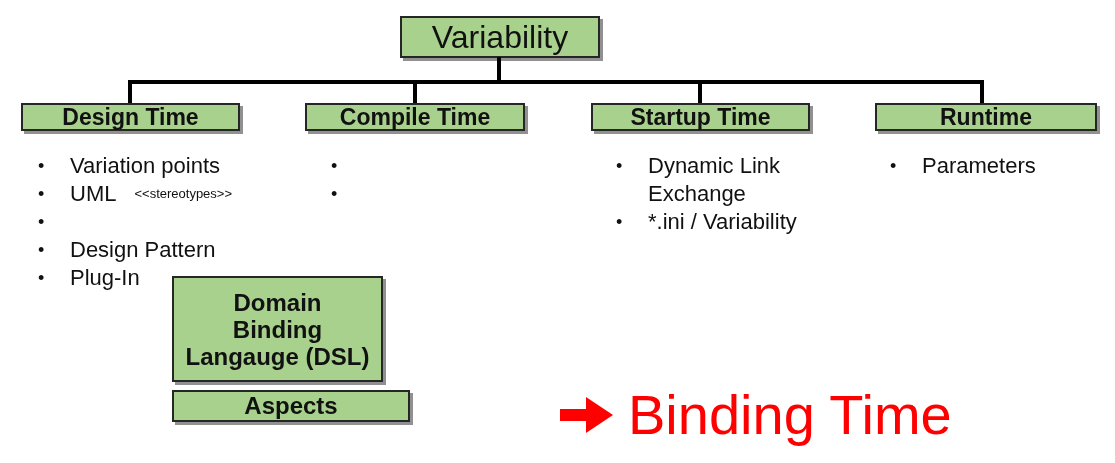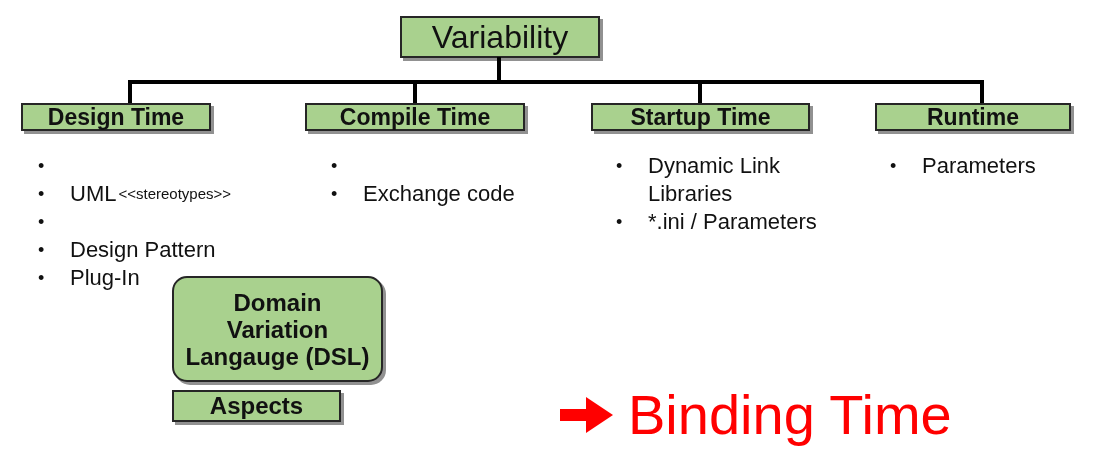--- a/index.html
+++ b/index.html
@@ -48,21 +48,21 @@
     line-height: 28px;
   }
   .bu {
     width: 32px;
     flex: 0 0 32px;
     font-size: 18px;
     line-height: 28px;
   }
   .tx { white-space: nowrap; }
   .tx.wrap { white-space: normal; width: 185px; }
-  .tx.small { font-size: 15px; margin-left: 2px; line-height: 28px; }
+  .tx.small { font-size: 13px; margin-left: 18px; line-height: 28px; }
   .annot {
     position: absolute;
     display: flex;
     align-items: center;
     color: var(--annotation-color);
   }
   .annot-text {
     font-size: 56px;
     line-height: 62px;
     margin-left: 14px;
@@ -79,36 +79,37 @@
     <span>Variability</span>
   </div>
 
   <div class="cline" style="left:497px; top:57px; width:4px; height:27px;"></div>
   <div class="cline" style="left:128px; top:80px; width:856px; height:4px;"></div>
   <div class="cline" style="left:128px; top:80px; width:4px; height:25px;"></div>
   <div class="cline" style="left:413px; top:80px; width:4px; height:25px;"></div>
   <div class="cline" style="left:698px; top:80px; width:4px; height:25px;"></div>
   <div class="cline" style="left:980px; top:80px; width:4px; height:25px;"></div>
 
-  <div class="gbox hdr" style="left:21px; top:103px; width:190px; height:28px;">
+  <div class="gbox hdr" style="left:21px; top:103px; width:219px; height:28px;">
     <span>Design Time</span>
   </div>
   <div class="gbox hdr" style="left:591px; top:103px; width:219px; height:28px;">
     <span>Startup Time</span>
   </div>
   <div class="gbox hdr" style="left:305px; top:103px; width:220px; height:28px;">
     <span>Compile Time</span>
   </div>
-  <div class="gbox hdr" style="left:875px; top:103px; width:196px; height:28px;">
+  <div class="gbox hdr" style="left:875px; top:103px; width:222px; height:28px;">
     <span>Runtime</span>
   </div>
 
   <ul class="blist" style="left:38px; top:152px;">
     <li>
       <span class="bu">•</span>
+      <span class="tx">Variation points</span>
     </li>
     <li>
       <span class="bu">•</span>
       <span class="tx">UML</span>
       <span class="tx small">&lt;&lt;stereotypes&gt;&gt;</span>
     </li>
     <li>
       <span class="bu">•</span>
     </li>
     <li>
@@ -120,49 +121,48 @@
       <span class="tx">Plug-In</span>
     </li>
   </ul>
 
   <ul class="blist" style="left:331px; top:152px;">
     <li>
       <span class="bu">•</span>
     </li>
     <li>
       <span class="bu">•</span>
-      <span class="tx">Exchange code</span>
     </li>
   </ul>
 
   <ul class="blist" style="left:616px; top:152px;">
     <li>
       <span class="bu">•</span>
-      <span class="tx wrap">Dynamic Link Libraries</span>
+      <span class="tx wrap">Dynamic Link Exchange</span>
     </li>
     <li>
       <span class="bu">•</span>
-      <span class="tx wrap">*.ini / Parameters</span>
+      <span class="tx wrap">*.ini / Variability</span>
     </li>
   </ul>
 
   <ul class="blist" style="left:890px; top:152px;">
     <li>
       <span class="bu">•</span>
       <span class="tx">Parameters</span>
     </li>
   </ul>
 
-  <div class="gbox dsl" style="left:172px; top:276px; width:211px; height:106px;border-radius:15px;">
+  <div class="gbox dsl" style="left:172px; top:276px; width:211px; height:106px;">
     <div>Domain</div>
-    <div>Variation</div>
+    <div>Binding</div>
     <div>Langauge (DSL)</div>
   </div>
 
-  <div class="gbox aspects" style="left:172px; top:390px; width:169px; height:32px;">
+  <div class="gbox aspects" style="left:172px; top:390px; width:238px; height:32px;">
     <span>Aspects</span>
   </div>
 
   <div class="annot" style="left:560px; top:384px; height:62px;">
     <svg class="arrow-icon" width="54" height="38" viewBox="0 0 54 38" aria-hidden="true">
       <g fill="currentColor">
         <rect x="0" y="13" width="30" height="12"></rect>
         <polygon points="26,1 53,19 26,37"></polygon>
       </g>
     </svg>

